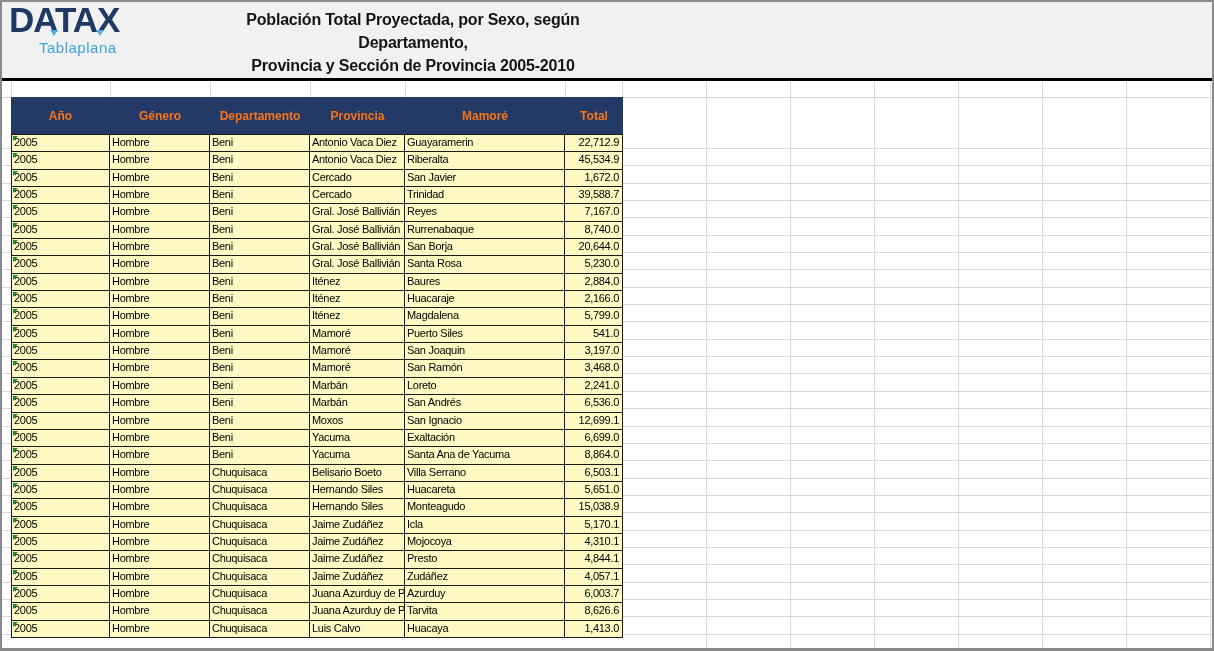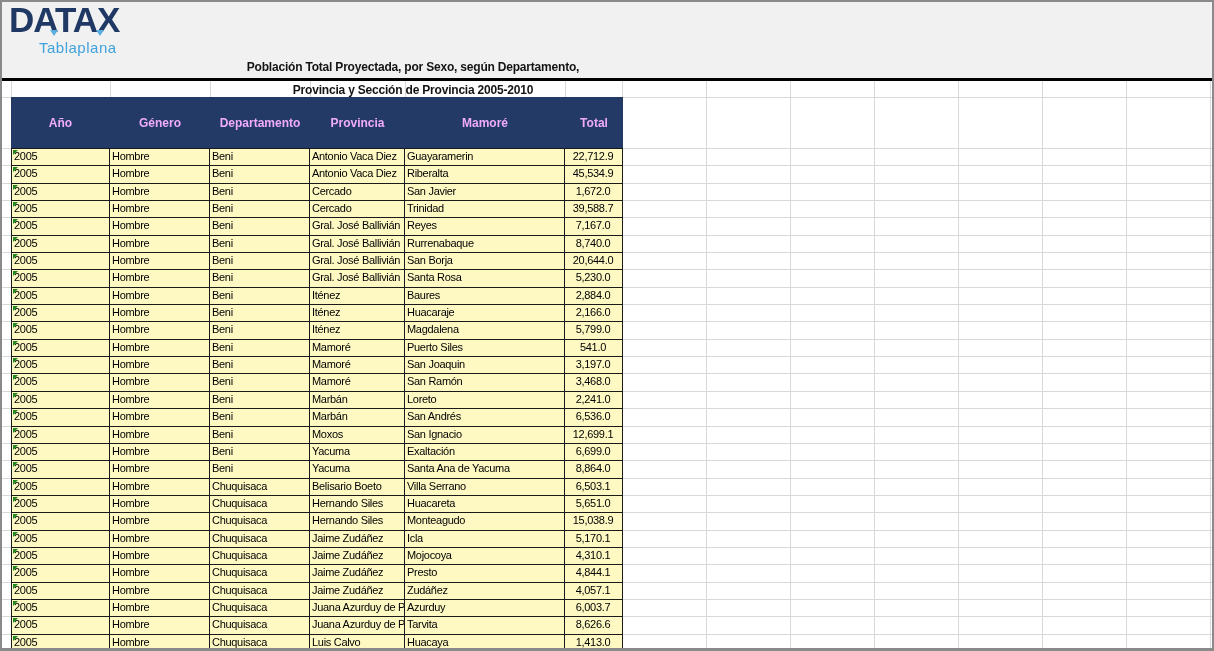--- a/index.html
+++ b/index.html
@@ -10,46 +10,46 @@
   .frame{position:absolute;inset:0;border:2px solid #8a8a8a;border-bottom:3px solid #8a8a8a;pointer-events:none;z-index:10;}
 
   
   .banner{position:absolute;top:0;left:0;width:1214px;height:78px;background:#f1f1f1;border-bottom:3px solid #000;z-index:2;}
   .logo{position:absolute;left:9px;top:1px;width:160px;height:70px;}
   .logo-word{font-size:35px;font-weight:bold;color:#1f3864;letter-spacing:-1px;line-height:38px;}
   .logo-mark{position:absolute;width:0;height:0;border-left:4px solid transparent;border-right:4px solid transparent;border-top:6px solid #5aaee0;}
   .mark1{left:41px;top:29px;}
   .mark2{left:87px;top:29px;}
   .tagline{position:absolute;left:30px;top:38px;font-size:15px;color:#41a3dc;letter-spacing:0.5px;}
-  .title{position:absolute;left:195px;top:8px;width:436px;text-align:center;font-size:12px;font-weight:bold;color:#141414;line-height:23px;letter-spacing:-0.2px;margin-top:48px;}
+  .title{position:absolute;left:195px;top:8px;width:436px;text-align:center;font-size:16px;font-weight:bold;color:#141414;line-height:23px;letter-spacing:-0.2px;}
 
   
   .sheet{position:absolute;top:81px;left:0;width:1214px;height:567px;background:#fff;z-index:1;}
   .hgrid-top{position:absolute;top:16px;left:0;right:0;height:1px;background:#d9d9d9;}
   .hgrid-body{position:absolute;top:67px;left:0;right:0;height:504px;
     background:repeating-linear-gradient(to bottom,#d9d9d9 0 1px,transparent 1px 17.345px);}
   .vgrid{position:absolute;top:0;bottom:0;left:706px;right:0;
     background:repeating-linear-gradient(to right,#d9d9d9 0 1px,transparent 1px 84px);}
   .stub{position:absolute;top:0;height:16px;width:1px;background:#d9d9d9;}
 
   
   .table{position:absolute;left:11px;top:97px;width:612px;z-index:3;}
-  .thead{display:flex;height:51px;background:#243a66;color:#f0abfc;font-weight:bold;font-size:12px;align-items:center;}
+  .thead{display:flex;height:37px;background:#243a66;color:#f97316;font-weight:bold;font-size:12px;align-items:center;}
   .th{overflow:hidden;text-align:center;white-space:nowrap;}
   .tbody{border-top:1px solid #1a1a1a;}
   .trow{display:flex;height:17.345px;background:#fef9c3;}
   .tc{box-sizing:border-box;border-right:1px solid #1a1a1a;border-bottom:1px solid #1a1a1a;
       font-size:11px;letter-spacing:-0.3px;line-height:15.5px;white-space:nowrap;overflow:hidden;
       padding:0 2px 0 2px;position:relative;color:#000;}
   .c0{width:99px;border-left:1px solid #1a1a1a;}
   .c1{width:100px;}
   .c2{width:100px;}
   .c3{width:95px;}
   .c4{width:160px;}
-  .c5{width:58px;text-align:center;padding-right:3px;}
+  .c5{width:58px;text-align:right;padding-right:3px;}
   .w0{width:99px;} .w1{width:100px;} .w2{width:100px;} .w3{width:95px;} .w4{width:160px;} .w5{width:58px;}
   .tri{position:absolute;top:1px;left:1px;width:0;height:0;
        border-top:5px solid #1f8a1f;border-right:5px solid transparent;}
 </style>
 </head>
 <body>
 
 <div id="app">
 
   <div class="banner">

